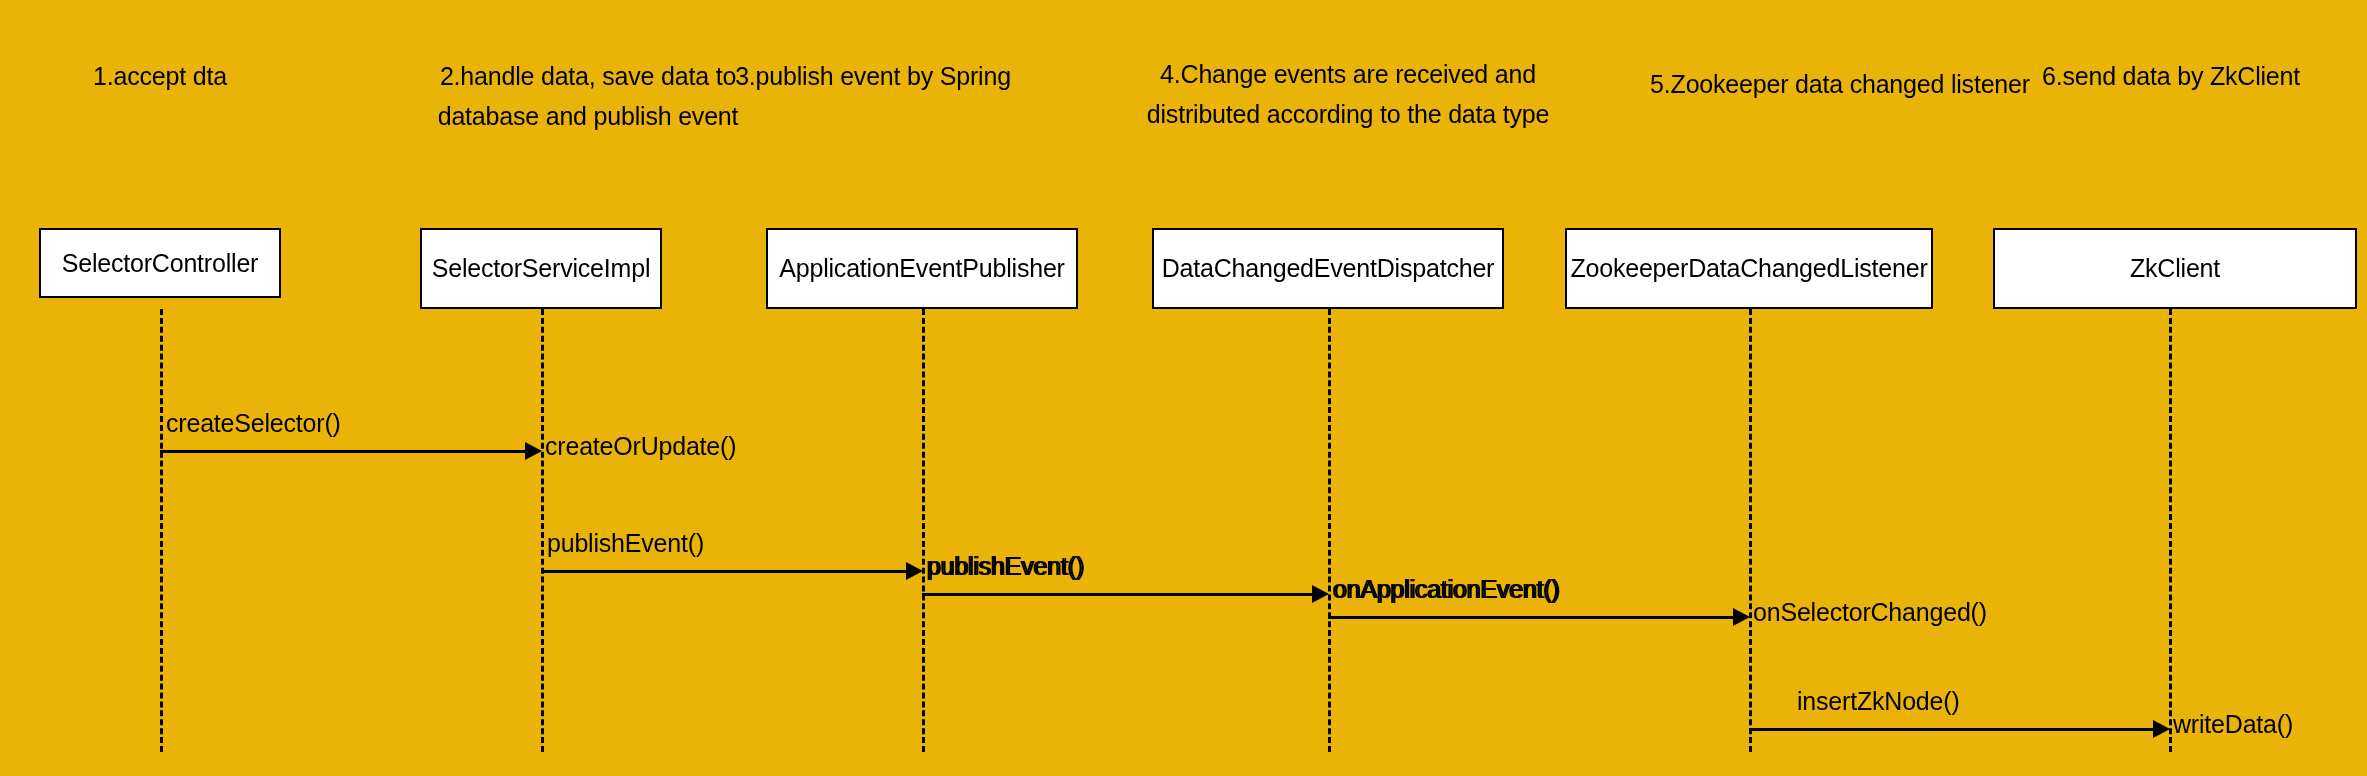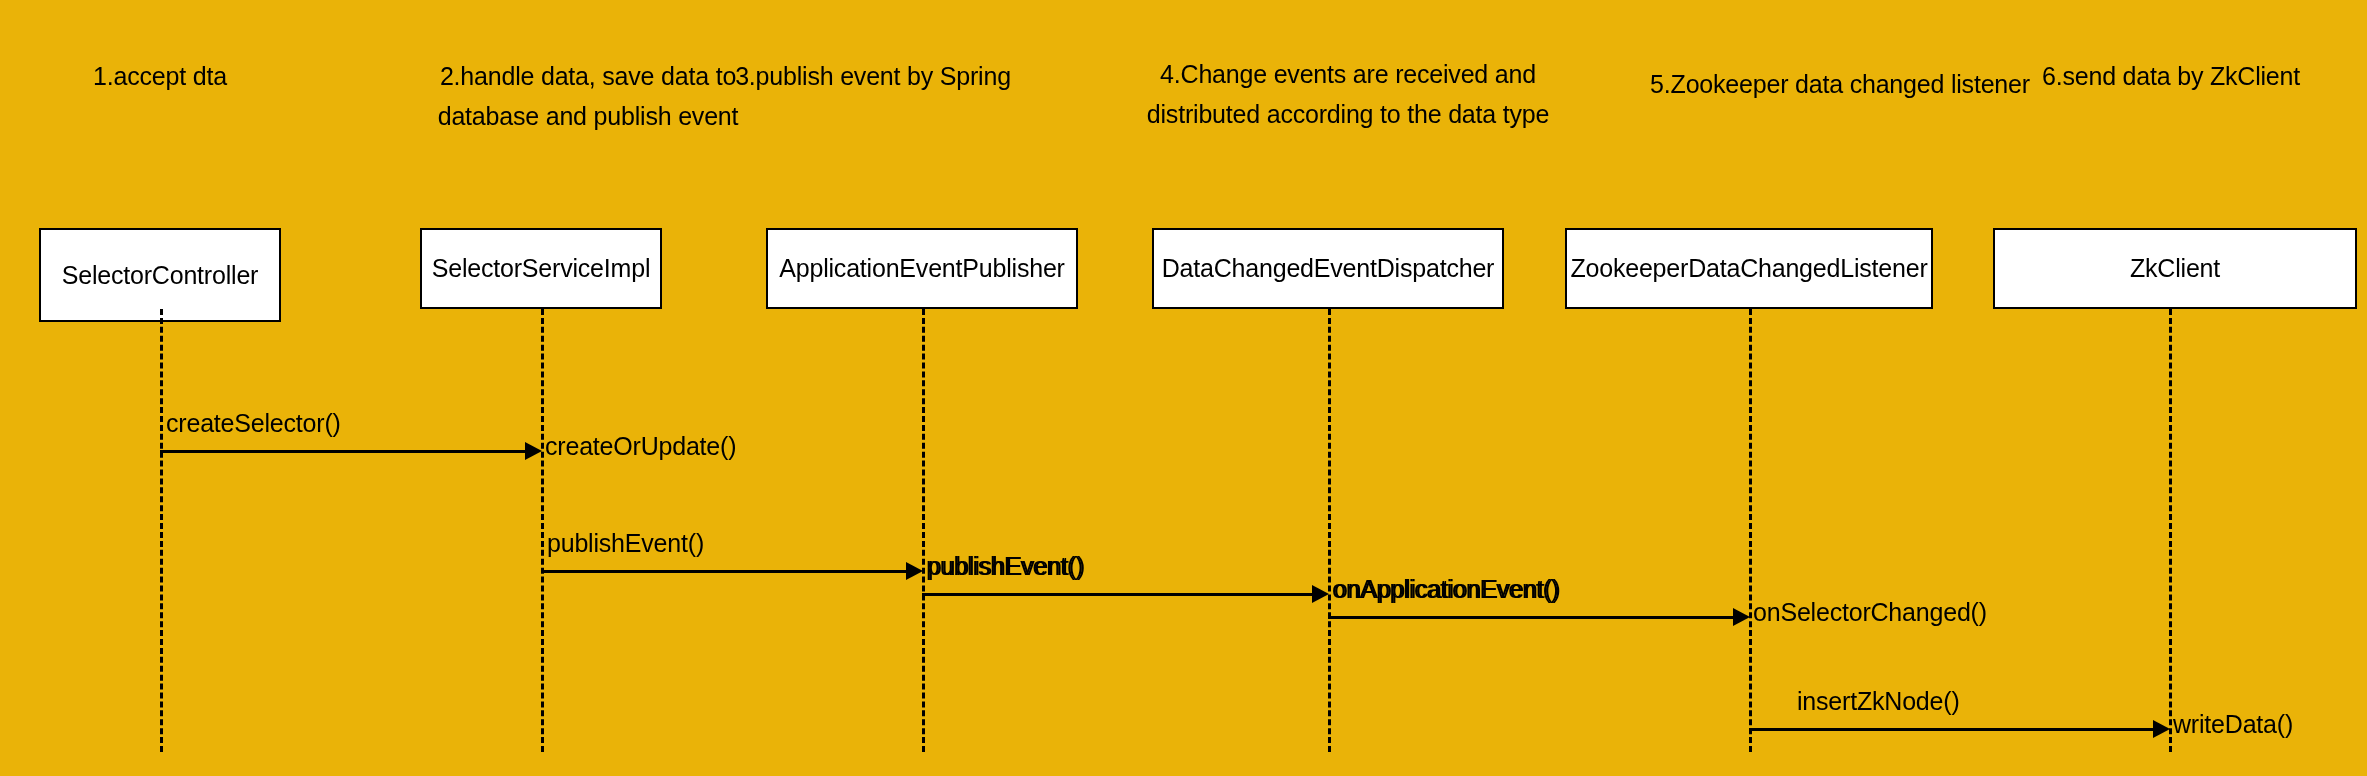--- a/index.html
+++ b/index.html
@@ -74,21 +74,21 @@
       <div class="note" style="left: -140px; top: 56px; width: 600px;">1.accept dta</div>
       <div class="note" style="left: 288px; top: 56px; width: 600px;">2.handle data, save data to
 database and publish event</div>
       <div class="note" style="left: 573px; top: 56px; width: 600px;">3.publish event by Spring</div>
       <div class="note" style="left: 1048px; top: 44px; width: 600px; margin-top: 10px;">4.Change events are received and
 distributed according to the data type</div>
       <div class="note" style="left: 1540px; top: 56px; width: 600px; margin-top: 8px;">5.Zookeeper data changed listener</div>
       <div class="note" style="left: 1871px; top: 56px; width: 600px;">6.send data by ZkClient</div>
     </div>
   <div id="participants-layer">
-      <div class="participant" style="left: 39px; top: 228px; width: 242px; height: 94px;">SelectorController</div>
+      <div class="participant" style="left: 39px; top: 228px; width: 242px; height: 70px;">SelectorController</div>
       <div class="participant" style="left: 420px; top: 228px; width: 242px; height: 81px;">SelectorServiceImpl</div>
       <div class="participant" style="left: 766px; top: 228px; width: 312px; height: 81px;">ApplicationEventPublisher</div>
       <div class="participant" style="left: 1152px; top: 228px; width: 352px; height: 81px;">DataChangedEventDispatcher</div>
       <div class="participant" style="left: 1565px; top: 228px; width: 368px; height: 81px;">ZookeeperDataChangedListener</div>
       <div class="participant" style="left: 1993px; top: 228px; width: 364px; height: 81px;">ZkClient</div>
     </div>
   <div id="lifelines-layer">
       <div class="lifeline" style="left: 160px; top: 309px; height: 443px;"></div>
       <div class="lifeline" style="left: 541px; top: 309px; height: 443px;"></div>
       <div class="lifeline" style="left: 922px; top: 309px; height: 443px;"></div>

